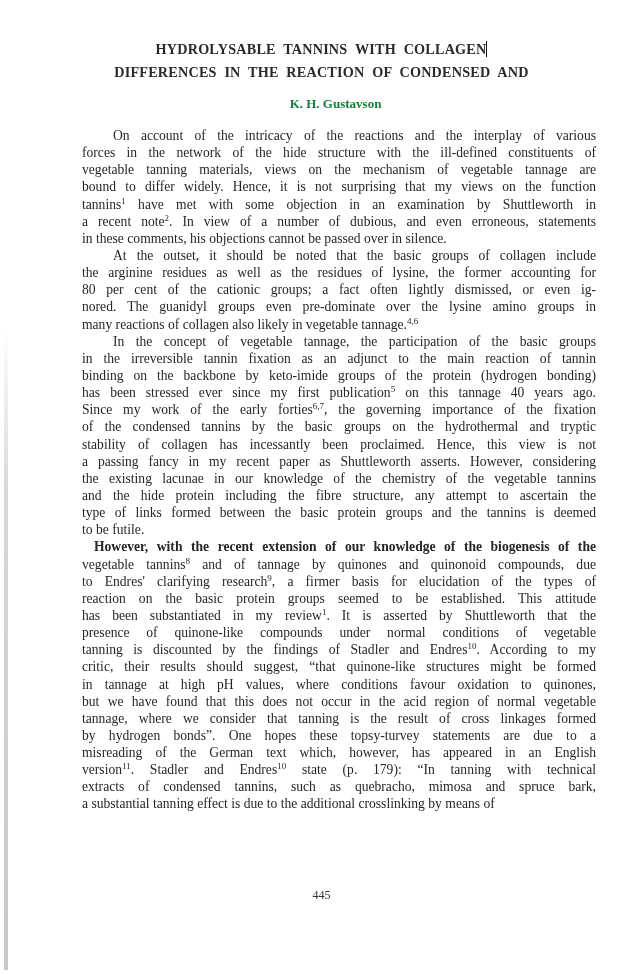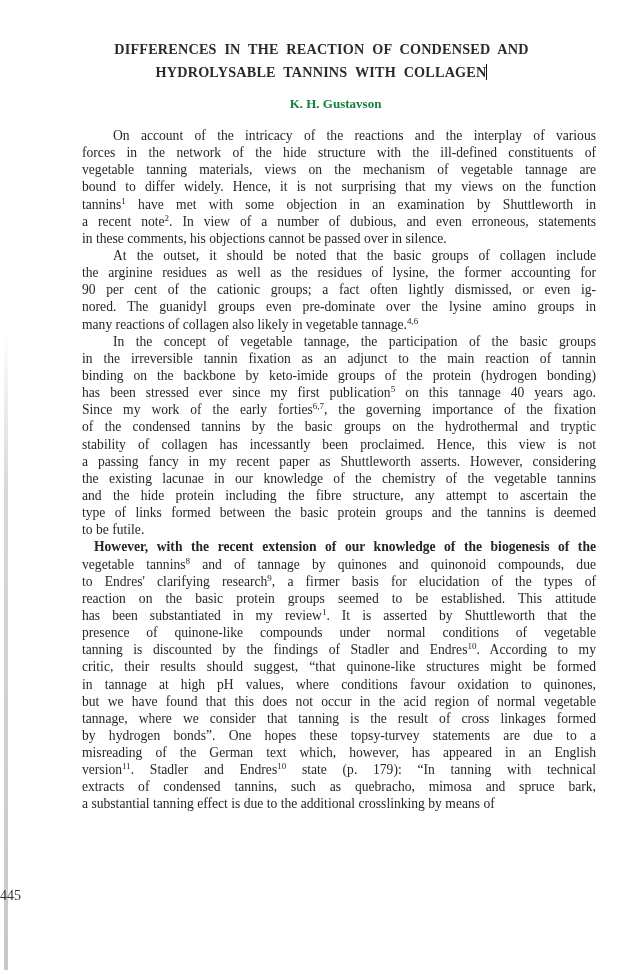--- a/index.html
+++ b/index.html
@@ -29,49 +29,49 @@
     position: absolute; left: 70px; top: 127px; width: 514px;
     font-size: 13.6px; line-height: 17.15px; text-align: justify; color: #262626; margin-left: 12px;
   }
   .line { display: block; white-space: nowrap; text-align: justify; text-align-last: justify; height: 17.15px; }
   .line.last { text-align-last: left; }
   .indent { padding-left: 31px; }
   .indent-small { padding-left: 12px; font-weight: bold; }
   sup { font-size: 9px; line-height: 0; vertical-align: 5px; }
   .page-number {
     position: absolute; left: 0; width: 643px; top: 888px;
-    font-size: 14px; color: #333;
+    text-align: center; font-size: 12px; color: #333;
   }
 </style>
 </head>
 <body>
 
 <div class="binding-edge"></div>
 
 <div class="title">
+  <div><span>HYDROLYSABLE TANNINS WITH COLLAGEN</span><span class="cursor"></span></div>
   <div>DIFFERENCES IN THE REACTION OF CONDENSED AND</div>
-  <div><span>HYDROLYSABLE TANNINS WITH COLLAGEN</span><span class="cursor"></span></div>
 </div>
 
 <div class="author">K. H. Gustavson</div>
 
 <div class="body-text" id="body-text">
     <div>
       <span class="line indent">On account of the intricacy of the reactions and the interplay of various</span>
       <span class="line">forces in the network of the hide structure with the ill-defined constituents of</span>
       <span class="line">vegetable tanning materials, views on the mechanism of vegetable tannage are</span>
       <span class="line">bound to differ widely. Hence, it is not surprising that my views on the function</span>
       <span class="line">tannins<sup>1</sup> have met with some objection in an examination by Shuttleworth in</span>
       <span class="line">a recent note<sup>2</sup>. In view of a number of dubious, and even erroneous, statements</span>
       <span class="line last">in these comments, his objections cannot be passed over in silence.</span>
     </div>
     <div>
       <span class="line indent">At the outset, it should be noted that the basic groups of collagen include</span>
       <span class="line">the arginine residues as well as the residues of lysine, the former accounting for</span>
-      <span class="line">90 per cent of the cationic groups; a fact often lightly dismissed, or even ig-</span>
+      <span class="line">80 per cent of the cationic groups; a fact often lightly dismissed, or even ig-</span>
       <span class="line">nored. The guanidyl groups even pre-dominate over the lysine amino groups in</span>
       <span class="line last">many reactions of collagen also likely in vegetable tannage.<sup>4,6</sup></span>
     </div>
     <div>
       <span class="line indent">In the concept of vegetable tannage, the participation of the basic groups</span>
       <span class="line">in the irreversible tannin fixation as an adjunct to the main reaction of tannin</span>
       <span class="line">binding on the backbone by keto-imide groups of the protein (hydrogen bonding)</span>
       <span class="line">has been stressed ever since my first publication<sup>5</sup> on this tannage 40 years ago.</span>
       <span class="line">Since my work of the early forties<sup>6,7</sup>, the governing importance of the fixation</span>
       <span class="line">of the condensed tannins by the basic groups on the hydrothermal and tryptic</span>

